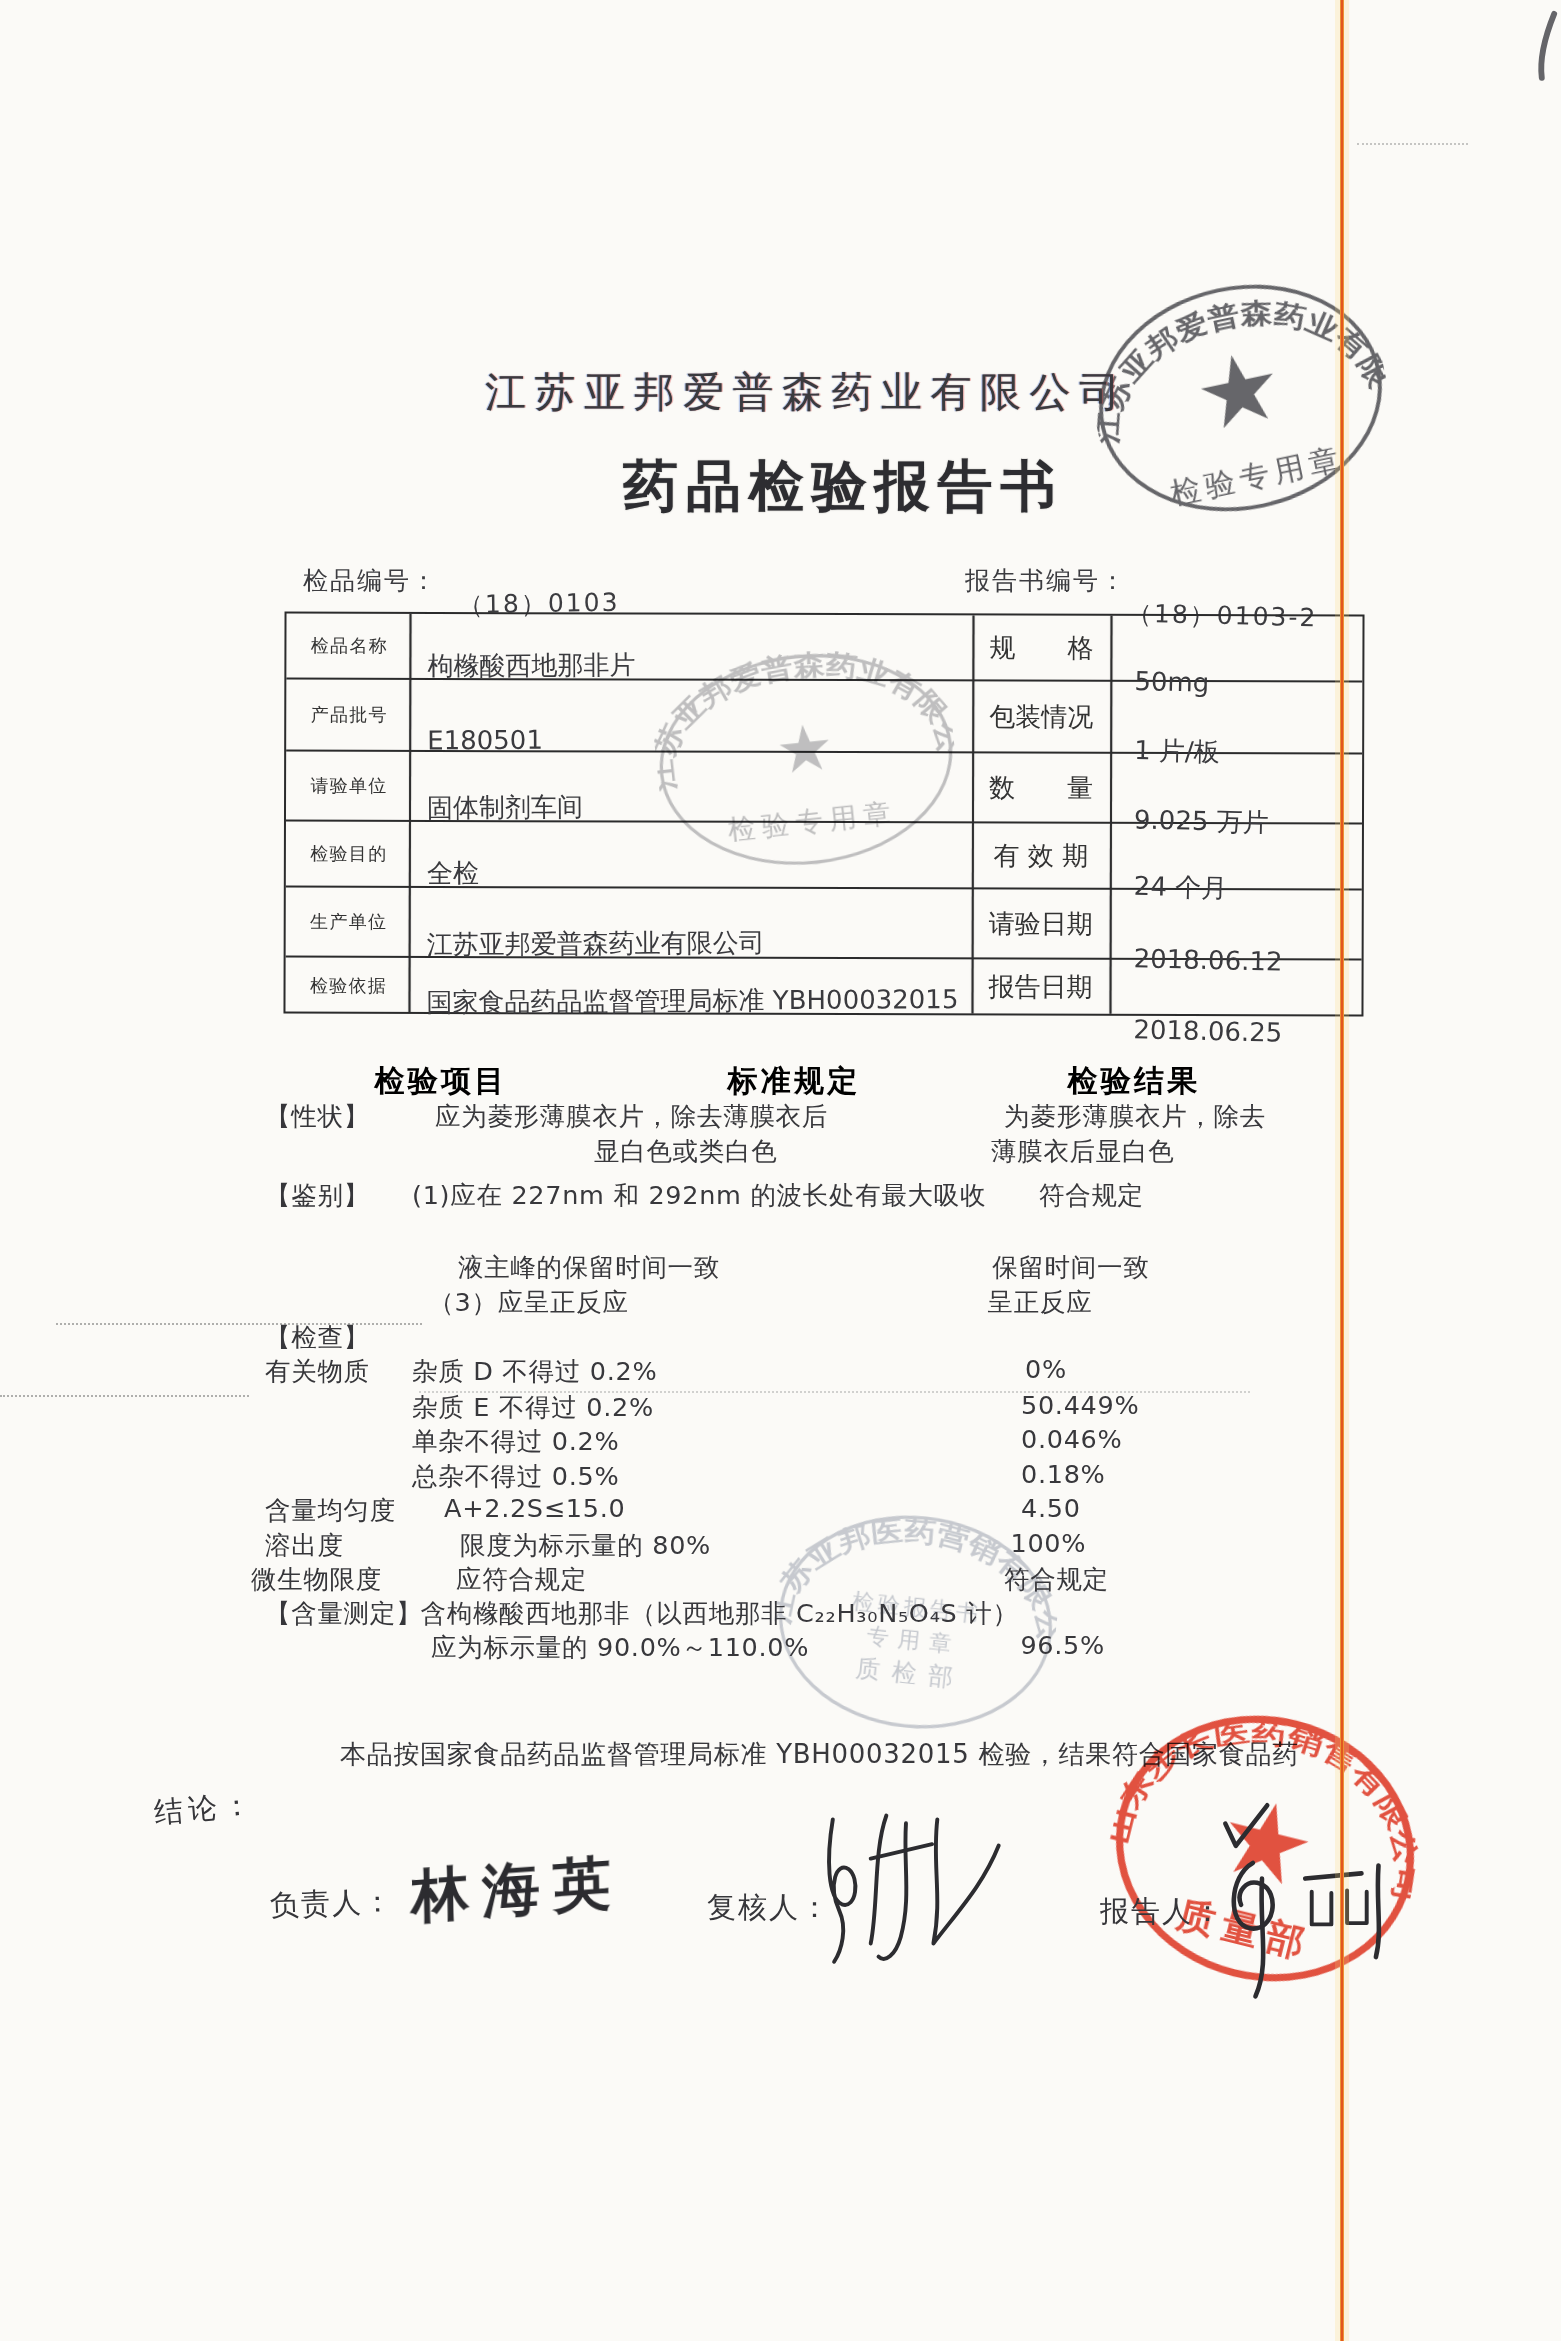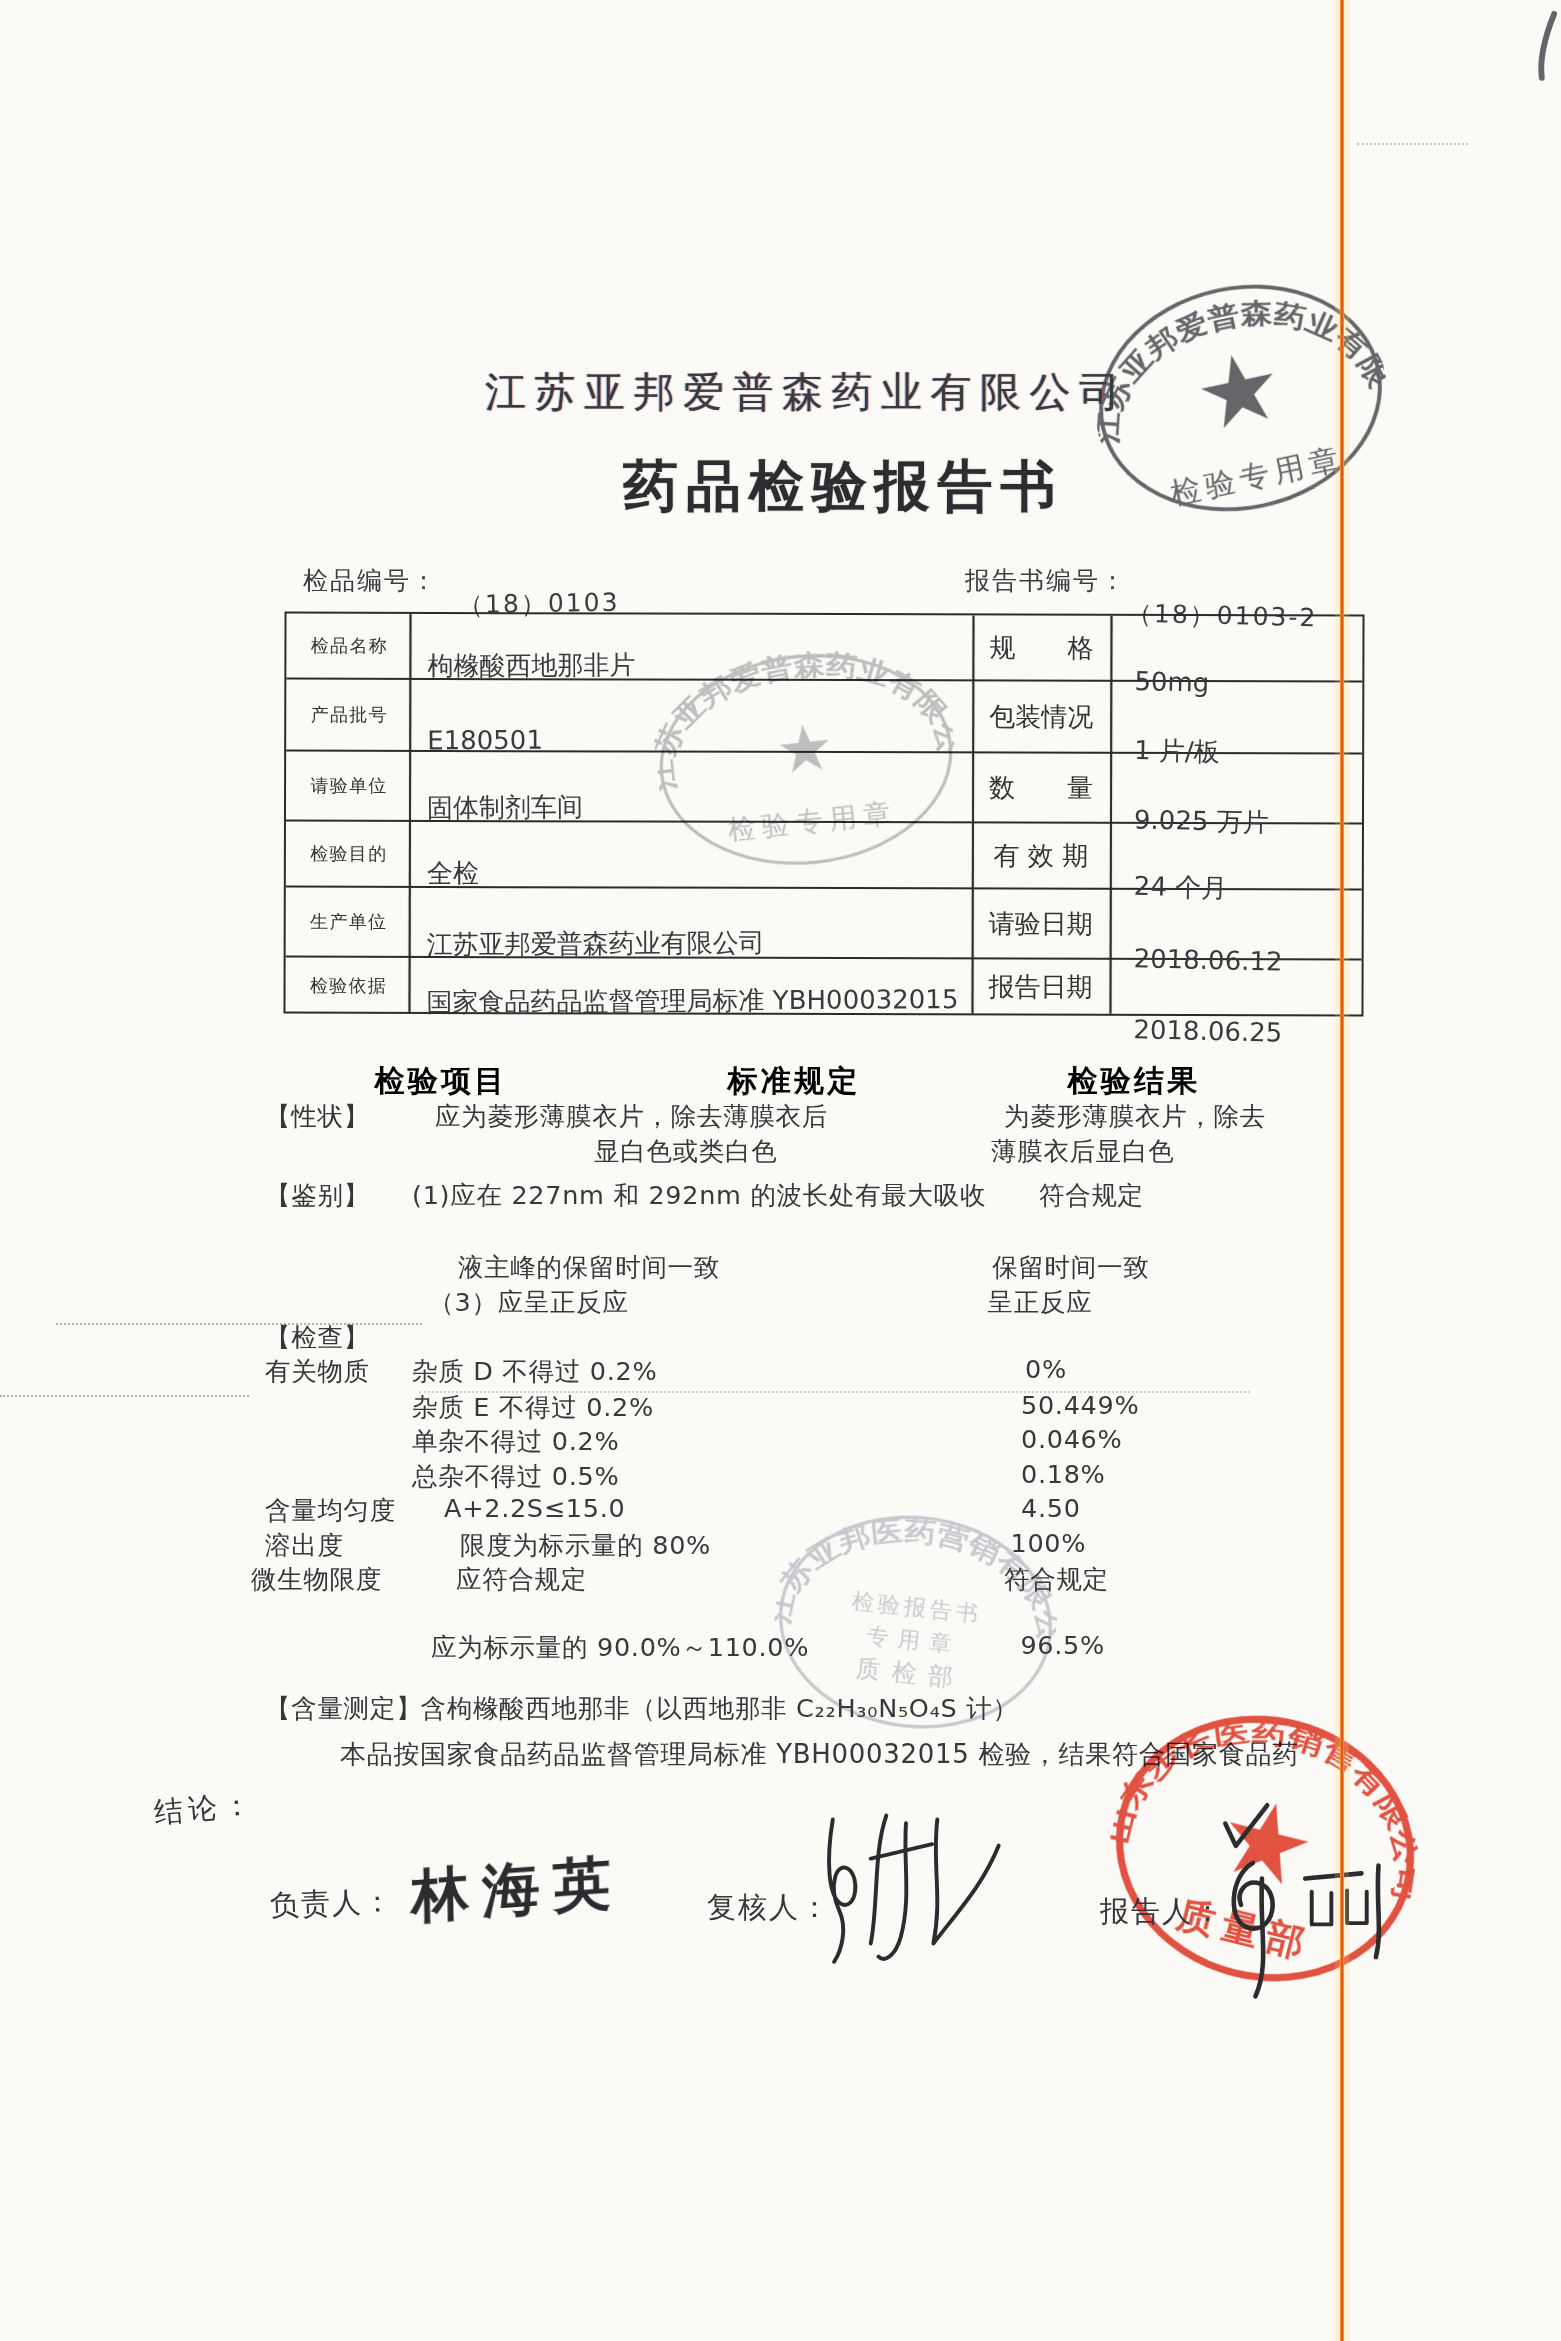--- a/index.html
+++ b/index.html
@@ -195,21 +195,21 @@
   <div class="tline" style="top:1528px;">
     <span class="t-item">溶出度</span>
     <span class="t-std" style="margin-left:48px;">限度为标示量的 80%</span>
     <span class="t-res" style="margin-left:6.5px;">100%</span>
   </div>
   <div class="tline" style="top:1562px;">
     <span class="t-item" style="left:251px;">微生物限度</span>
     <span class="t-std" style="margin-left:44px;">应符合规定</span>
     <span class="t-res">符合规定</span>
   </div>
-  <div class="tline" style="top:1691px;">
+  <div class="tline" style="top:1596px;">
     <span class="t-item">【含量测定】</span>
     <span class="t-std" style="margin-left:8.5px;">含枸橼酸西地那非（以西地那非 C₂₂H₃₀N₅O₄S 计）</span>
     <span class="t-res"></span>
   </div>
   <div class="tline" style="top:1630px;">
     <span class="t-item"></span>
     <span class="t-std" style="margin-left:19px;">应为标示量的 90.0%～110.0%</span>
     <span class="t-res" style="margin-left:16.4px;">96.5%</span>
   </div>
 

